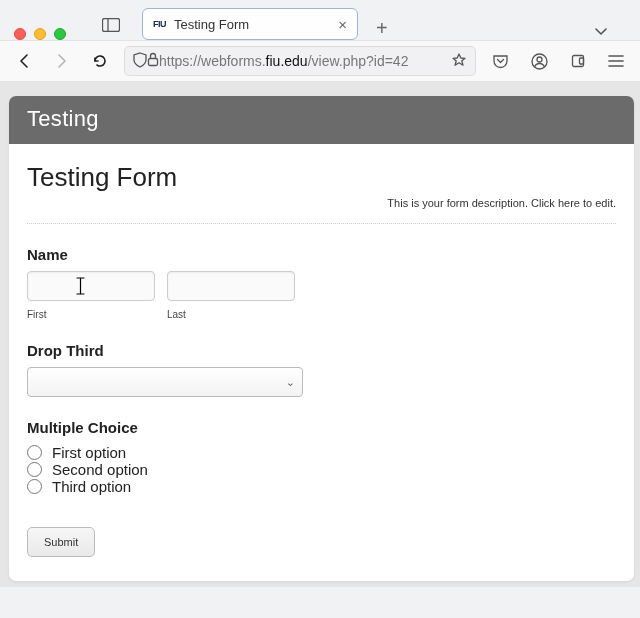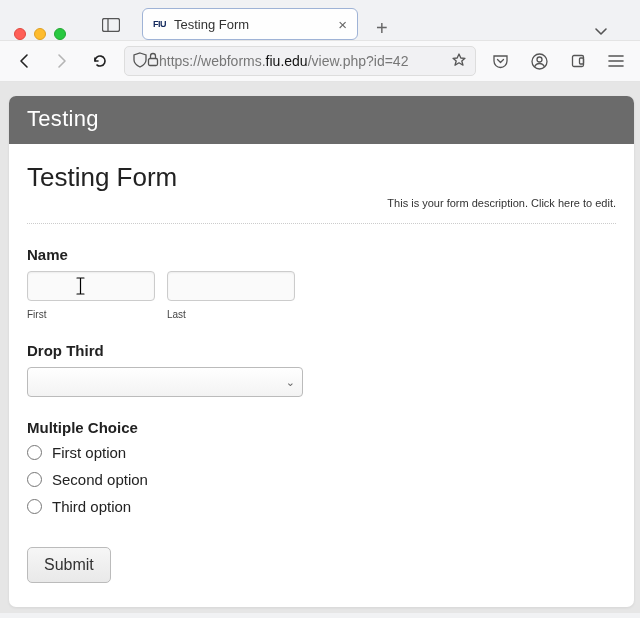--- a/index.html
+++ b/index.html
@@ -134,28 +134,28 @@
     .select-chevron {
       position: absolute;
       right: 8px;
       top: 50%;
       transform: translateY(-50%);
       pointer-events: none;
       color: #666;
       font-size: 11px;
     }
     
-    .radio-list { display: flex; flex-direction: column; gap: 10px; margin-top: 4px; }
+    .radio-list { display: flex; flex-direction: column; margin-top: 4px; }
     .radio-item { display: flex; align-items: center; gap: 10px; font-size: 15px; color: #222; }
     .radio-item input[type=radio] { width: 15px; height: 15px; }
     
     .submit-btn {
       margin-top: 32px;
       padding: 8px 16px;
-      font-size: 16px;
+      font-size: 11px;
       background: linear-gradient(#f6f6f6,#e9e9e9);
       border: 1px solid #bbb;
       border-radius: 5px;
       color: #333;
       cursor: pointer;
     }
     
     .text-cursor {
       position: absolute;
       left: 48px;

